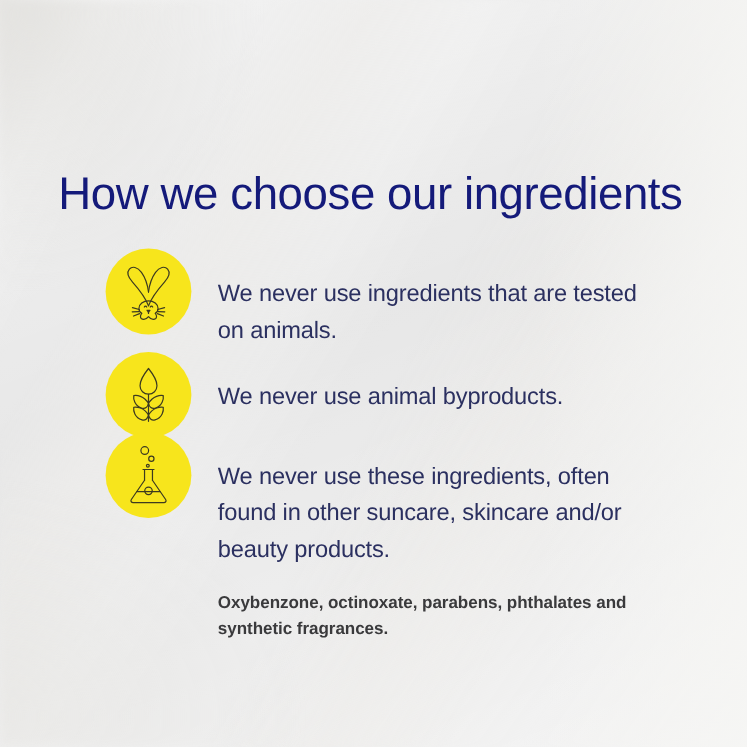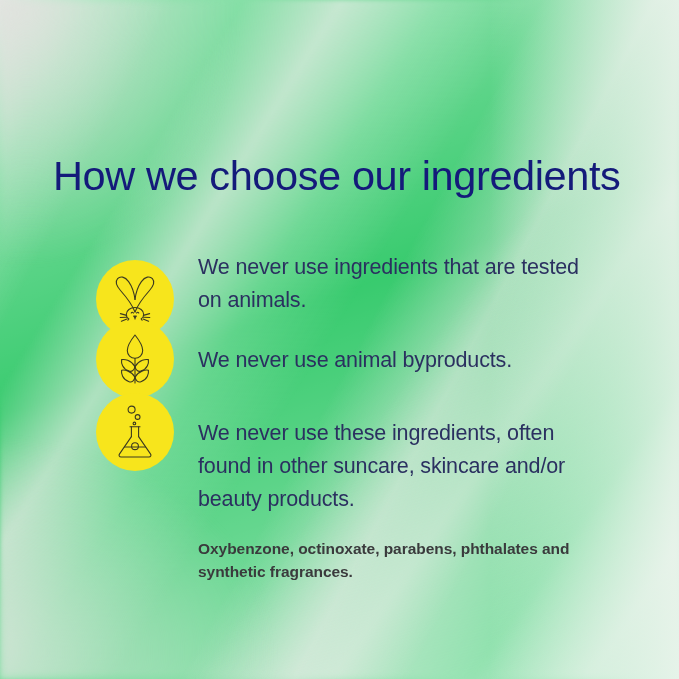--- a/index.html
+++ b/index.html
@@ -12,21 +12,21 @@
     font-family: "Liberation Sans", sans-serif;
     background: #ffffff;
     overflow: hidden;
   }
 
   
   #canvas {
     position: relative;
     width: 679px;
     height: 679px;
-    background: #22c55e;
+    background: #e5e5e5;
     overflow: hidden;
   }
   .bg-layer {
     position: absolute;
     inset: 0;
     pointer-events: none;
   }
   
   .bg-folds-a {
     background:
@@ -107,21 +107,21 @@
     top: 0;
     width: 679px;
   }
 
   .feature-row {
     position: absolute;
     left: 96px;
     display: flex;
     align-items: flex-start;
   }
-  .feature-row.row-1 { top: 226px; align-items: flex-end; }
+  .feature-row.row-1 { top: 226px; }
   .feature-row.row-2 { top: 308px; align-items: flex-end; }
   .feature-row.row-3 { top: 393px; }
 
   .icon-badge {
     flex: 0 0 auto;
     width: 78px;
     height: 78px;
     border-radius: 50%;
     background: #f7e51c;
     display: flex;

